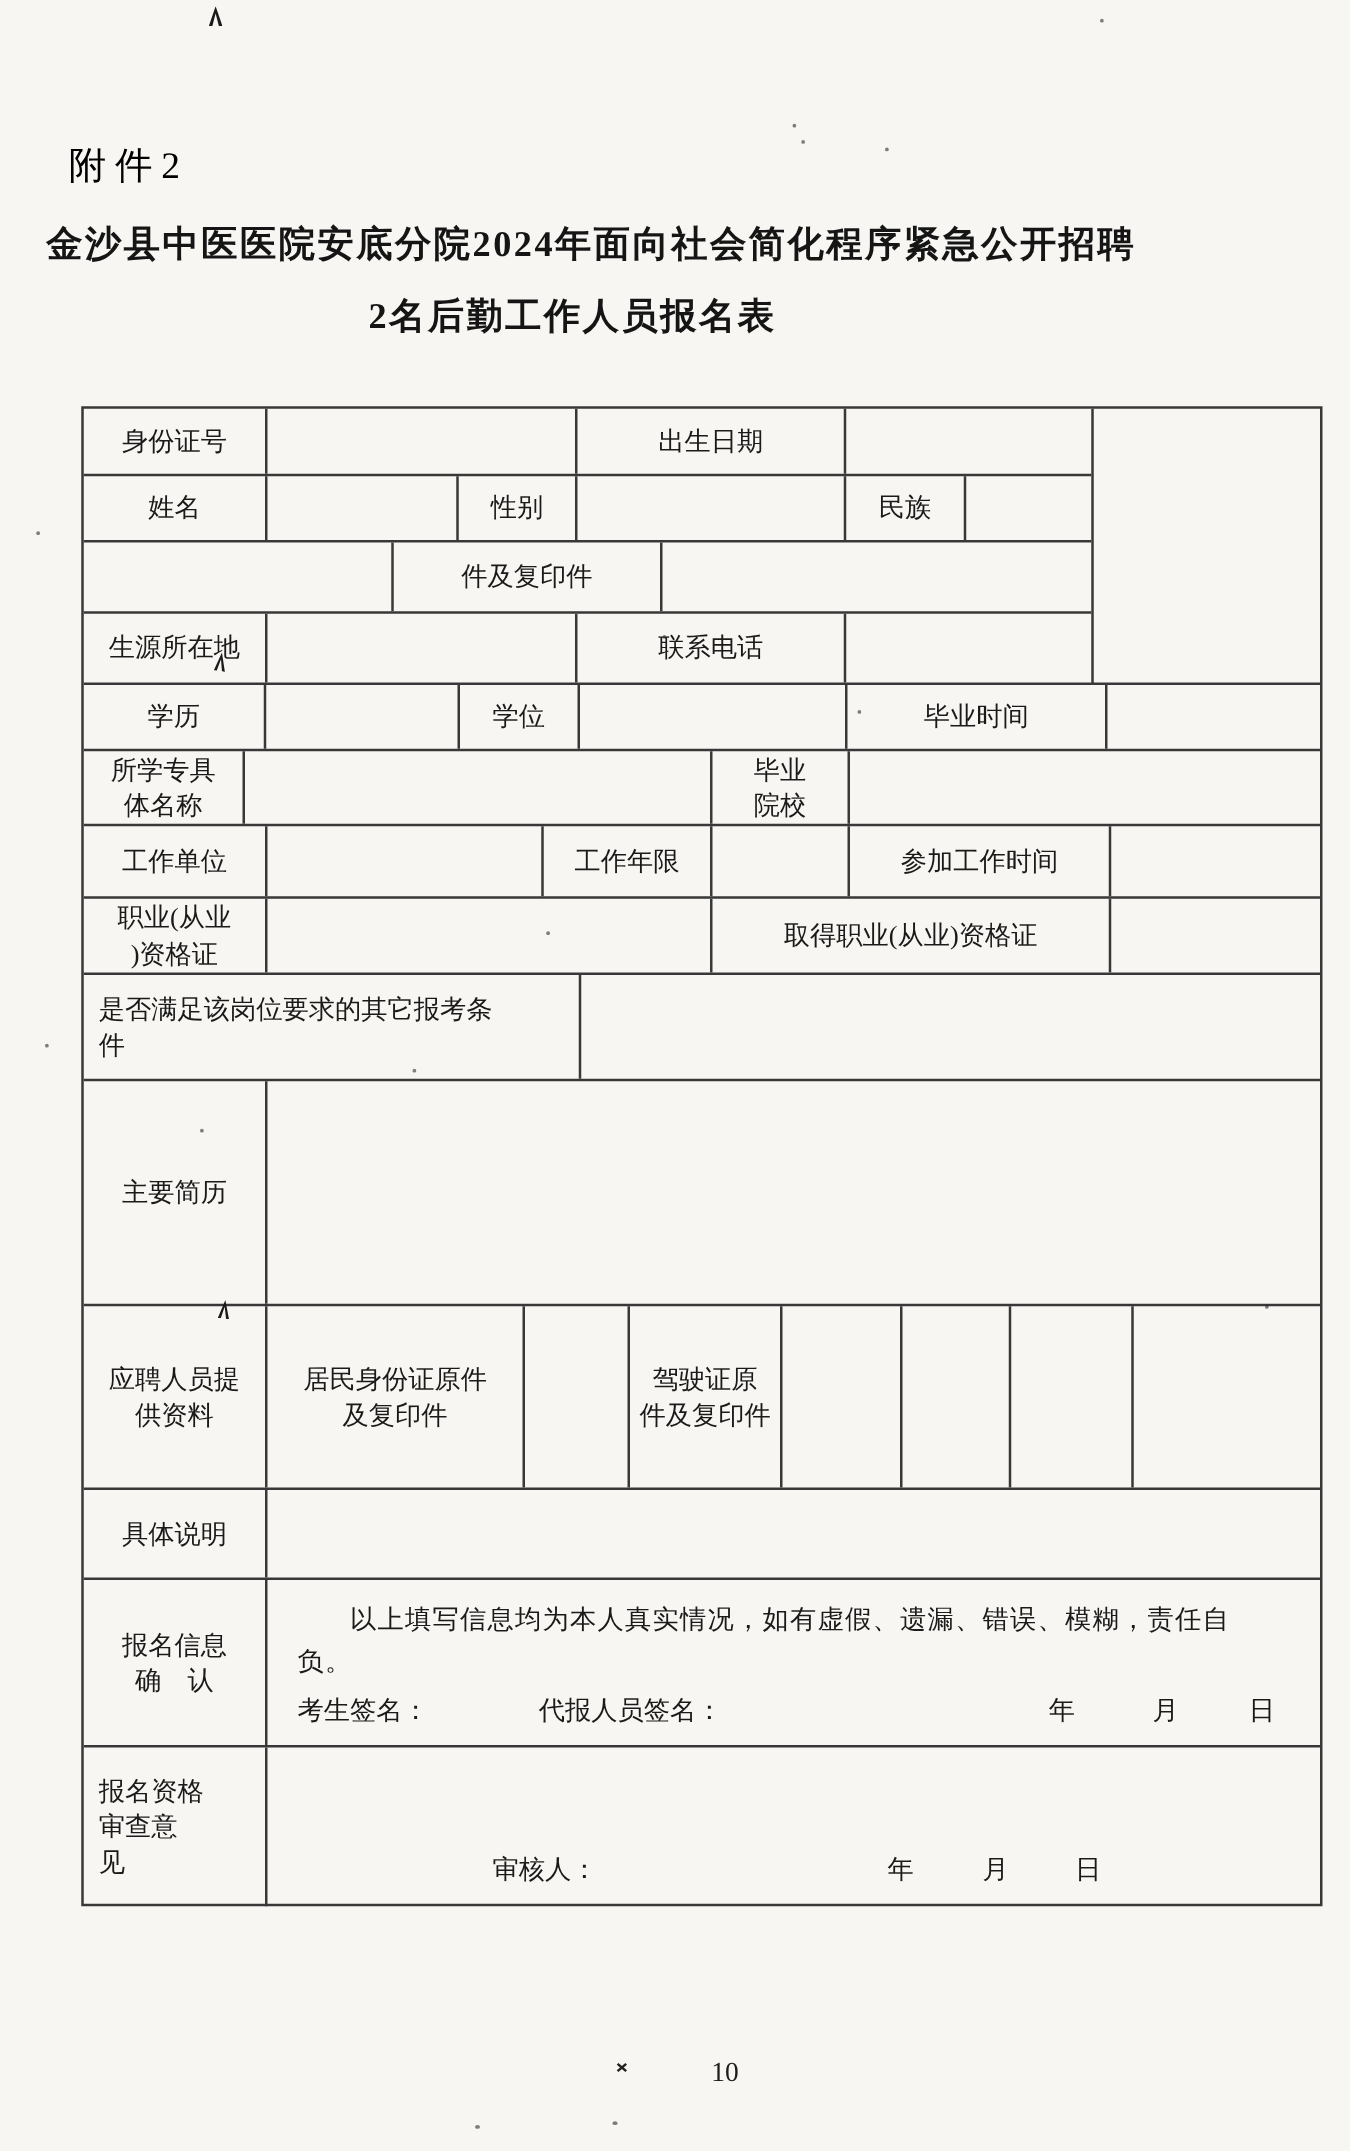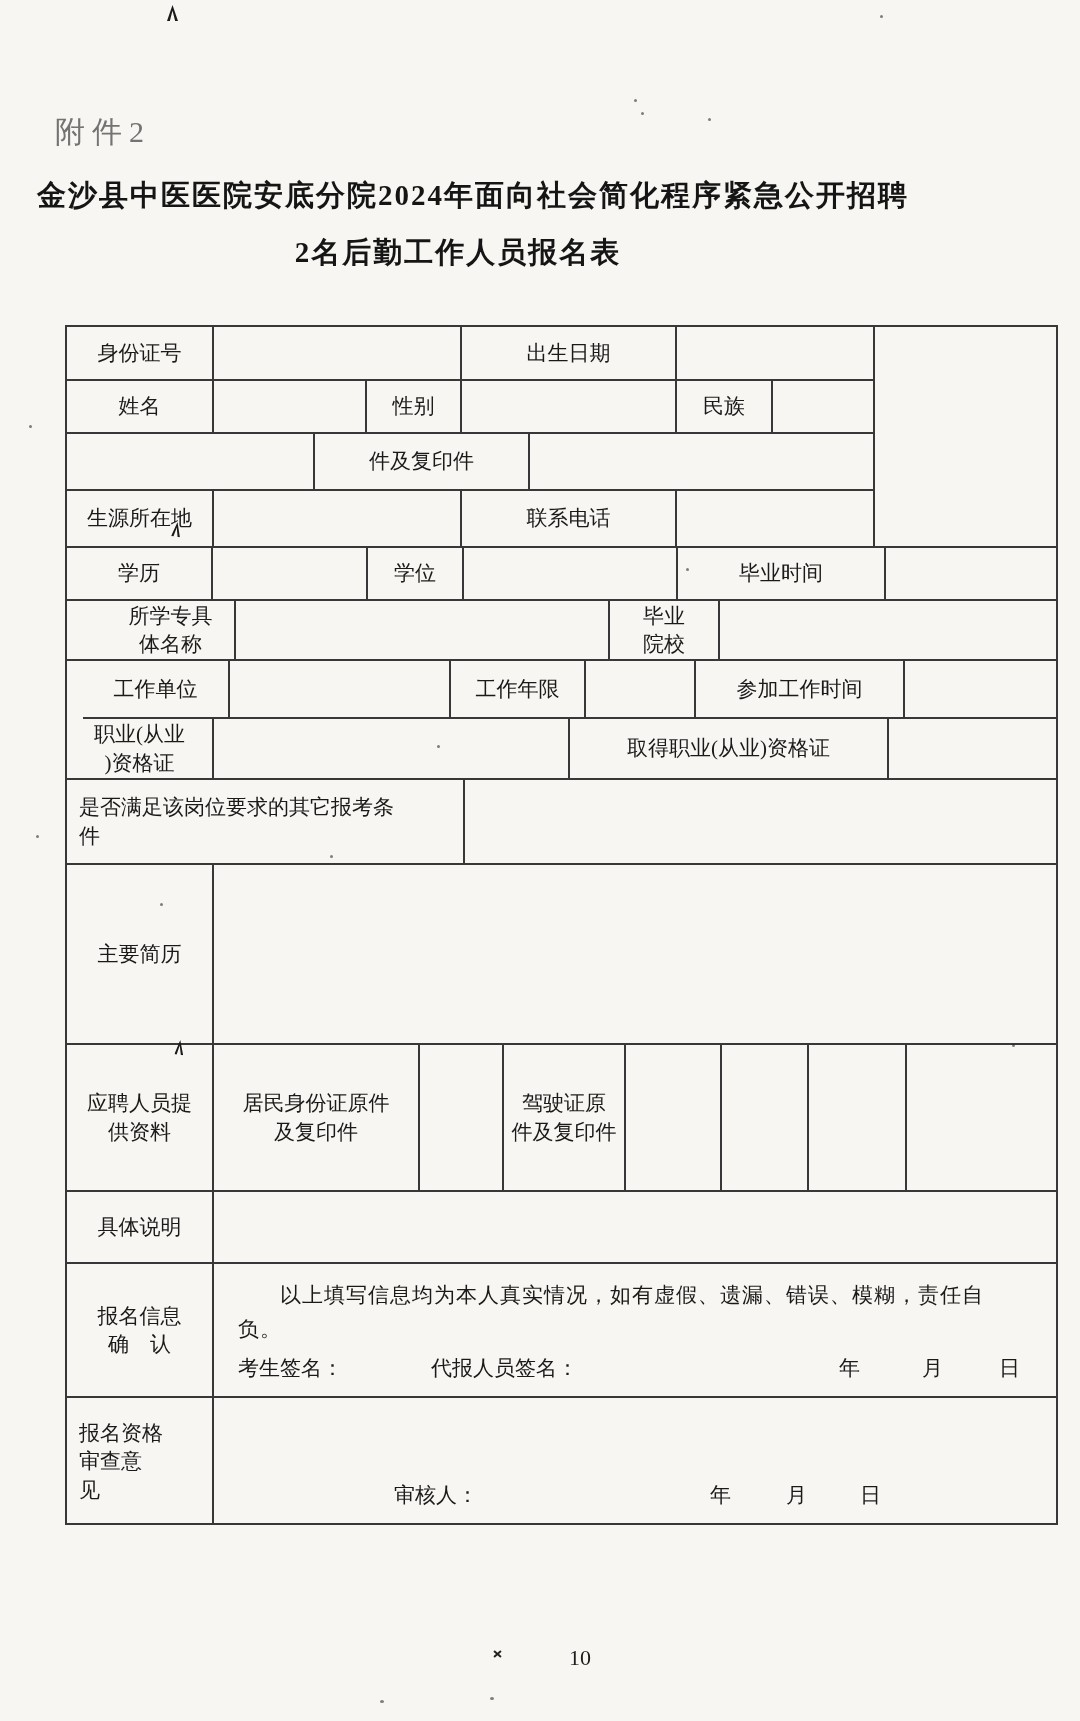--- a/index.html
+++ b/index.html
@@ -4,21 +4,21 @@
 <style>
   html,body{margin:0;padding:0;}
   body{
     width:1080px;height:1721px;position:relative;overflow:hidden;
     background:#f7f6f2;
     font-family:"Liberation Serif","DejaVu Serif",serif;
     color:#1e1e1e;
   }
   .attachment{
     position:absolute;left:55px;top:112px;
-    font-size:30px;letter-spacing:7px;color:#737373;
+    font-size:30px;letter-spacing:7px;color:#000000;
   }
   .title-wrap1{position:absolute;left:0;top:176px;width:946px;text-align:center;}
   .title-wrap2{position:absolute;left:0;top:233px;width:916px;text-align:center;}
   .title-line{
     font-size:29px;font-weight:700;color:#151515;letter-spacing:2px;
   }
   .form-table{
     position:absolute;left:65px;top:325px;width:993px;height:1200px;
     border:2px solid #383838;box-sizing:border-box;background:transparent;
   }
@@ -34,21 +34,21 @@
   .cell.value{background:transparent;}
   .pre{white-space:pre-line;}
   .leftal{justify-content:flex-start;text-align:left;padding:0 12px;}
   .narrow-rows{width:806px;}
   .photo-cell{
     position:absolute;top:0;right:0;width:183px;height:221px;
     border-left:2px solid #383838;border-bottom:2px solid #383838;
     box-sizing:border-box;
   }
   .r1{height:53px;}.r2{height:54px;}.r3{height:57px;}.r4{height:57px;}
-  .r5{height:53px;}.r6{height:60px;padding-left:40px;}.r7{height:58px;margin-left:16px;}.r8{height:61px;}
+  .r5{height:53px;}.r6{height:60px;}.r7{height:58px;}.r8{height:61px;}
   .r9{height:85px;}.r10{height:180px;}.r11{height:147px;}.r12{height:72px;}
   .r13{height:134px;}.r14{height:127px;}
   .confirm-content{
     flex-direction:column;align-items:stretch;justify-content:flex-start;
     padding:14px 0 0 24px;text-align:left;
   }
   .statement{
     white-space:pre-line;text-indent:2em;font-size:21px;line-height:1.62;
     width:800px;letter-spacing:1px;
   }

